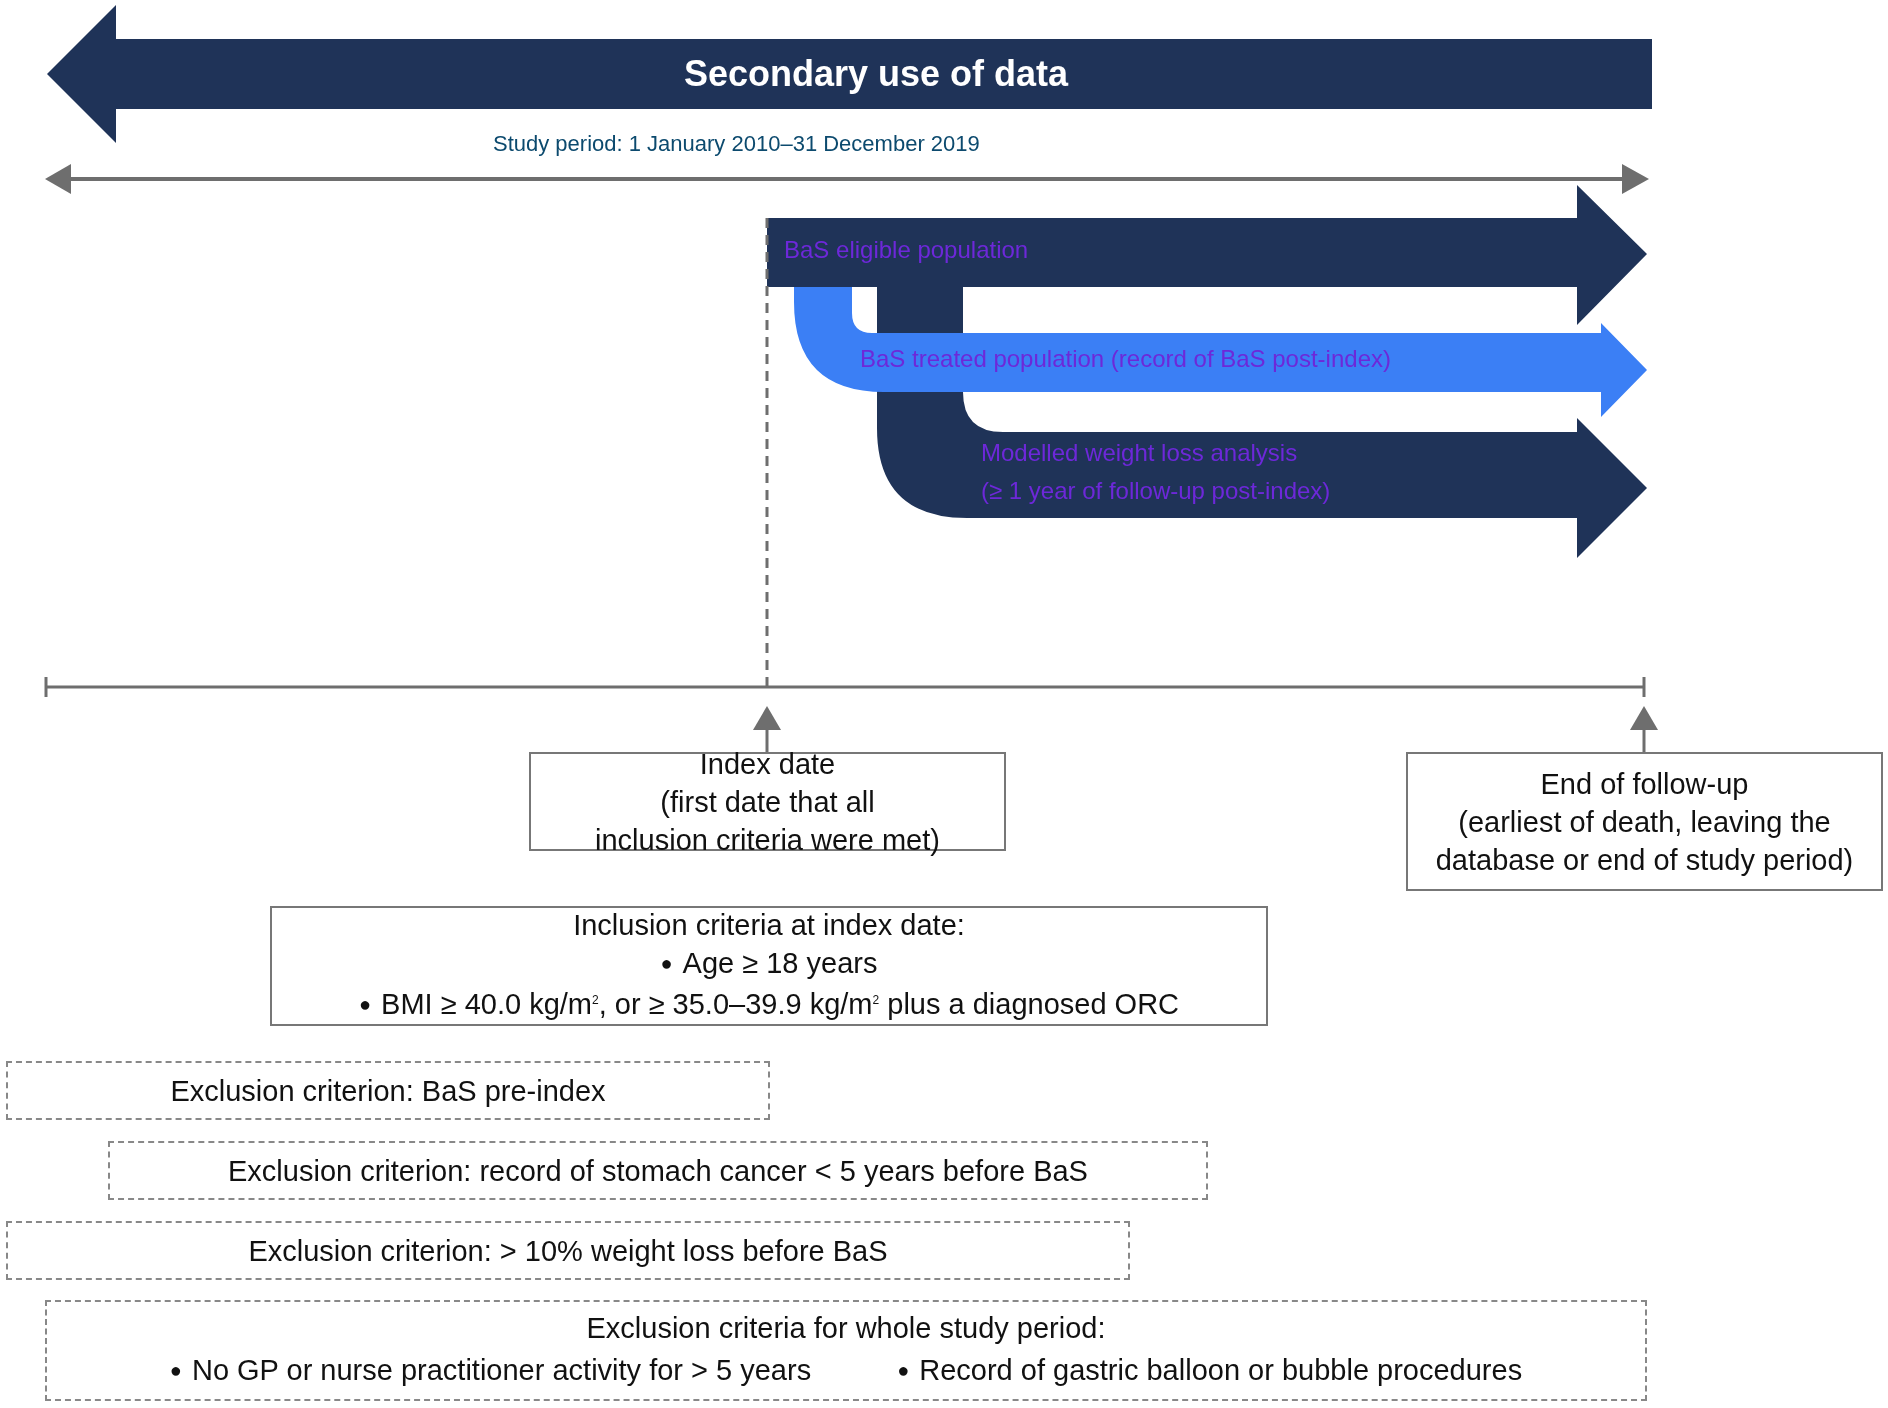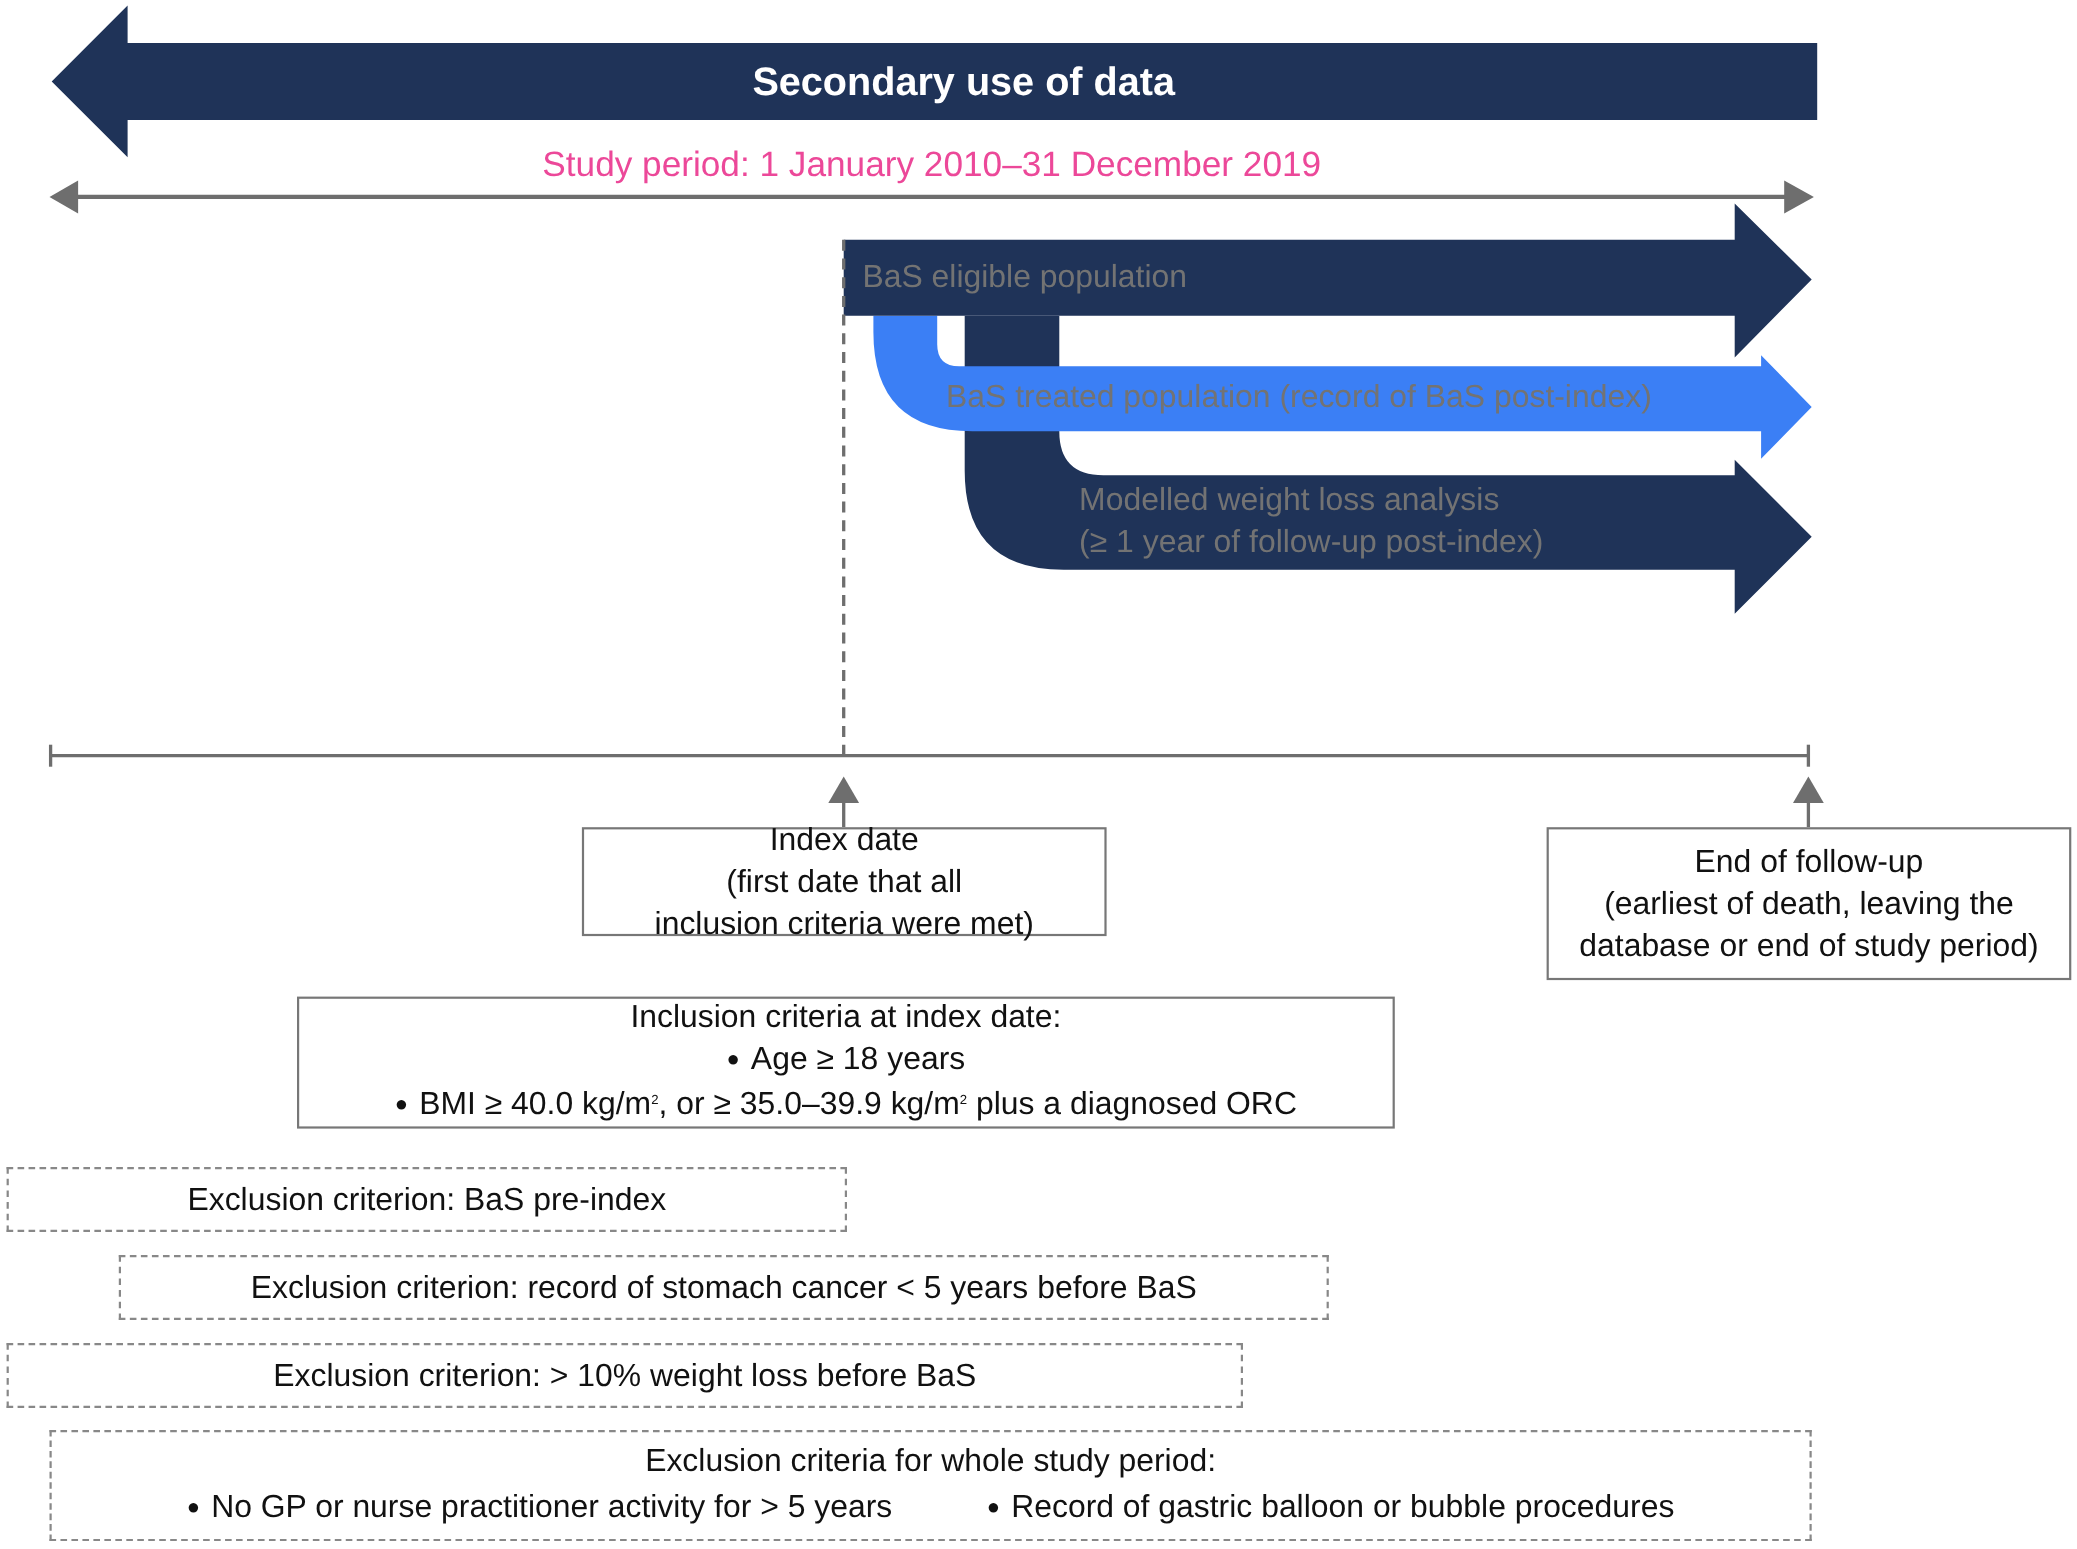--- a/index.html
+++ b/index.html
@@ -1,22 +1,22 @@
 <!DOCTYPE html>
 <html><head>
 <meta charset="utf-8">
 <style>
   html, body { margin: 0; padding: 0; background: #ffffff; }
   body { width: 1888px; height: 1408px; position: relative; overflow: hidden;
          font-family: "Liberation Sans", sans-serif; color: #111111; }
   svg.diagram { position: absolute; left: 0; top: 0; }
   .txt { position: absolute; white-space: nowrap; line-height: 1; }
   .title { font-weight: bold; font-size: 36px; color: #ffffff; margin-left: 44px; }
-  .period { font-size: 32px; color: #ec4899; text-align: right; }
-  .band-label { font-size: 29px; color: #737373; }
+  .period { font-size: 22px; color: #0c4a6e; text-align: right; }
+  .band-label { font-size: 24px; color: #6d28d9; }
   .box { position: absolute; box-sizing: border-box; border: 2px solid #777; background: #fff;
          display: flex; flex-direction: column; align-items: center; justify-content: center;
          font-size: 29px; line-height: 38px; text-align: center; color: #111; }
   .box.dashed { border: 2px dashed #888; }
   .line { white-space: nowrap; }
   .bullet::before { content: "\25CF"; font-size: 20px; margin-right: 10px; position: relative; top: -3px; }
   sup { font-size: 12px; position: relative; top: -4px; vertical-align: top; }
   .row { display: flex; gap: 86px; }
 </style>
 </head>

